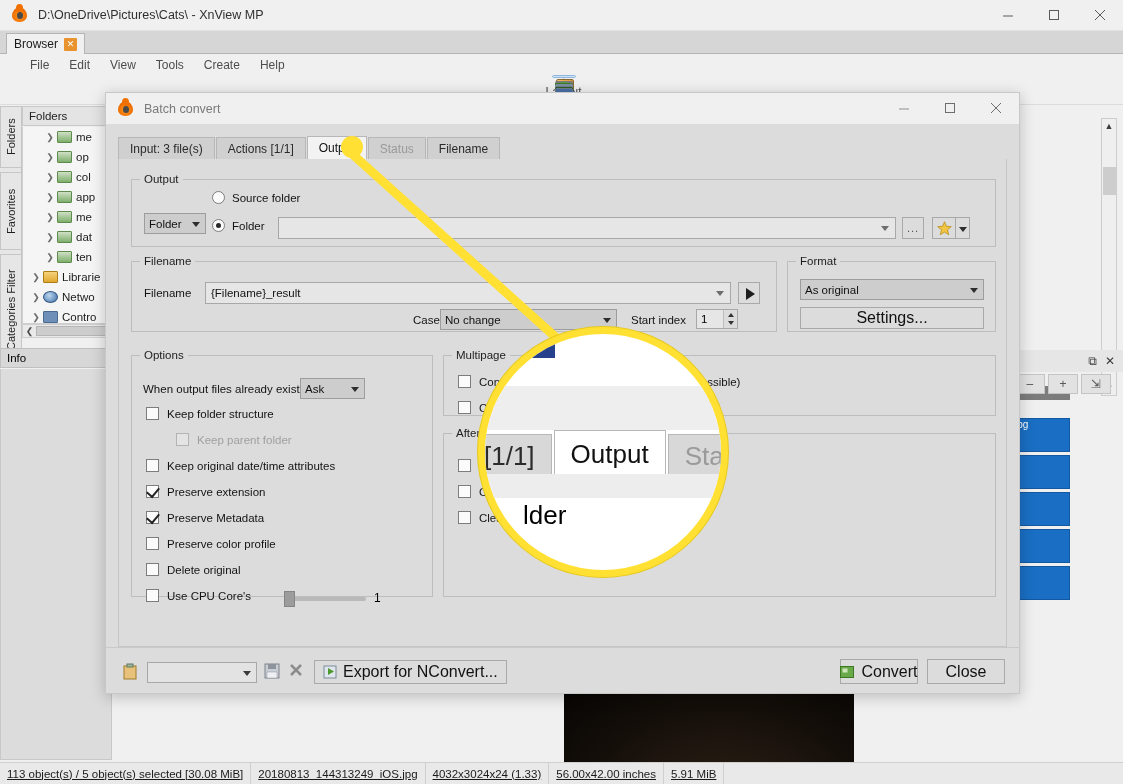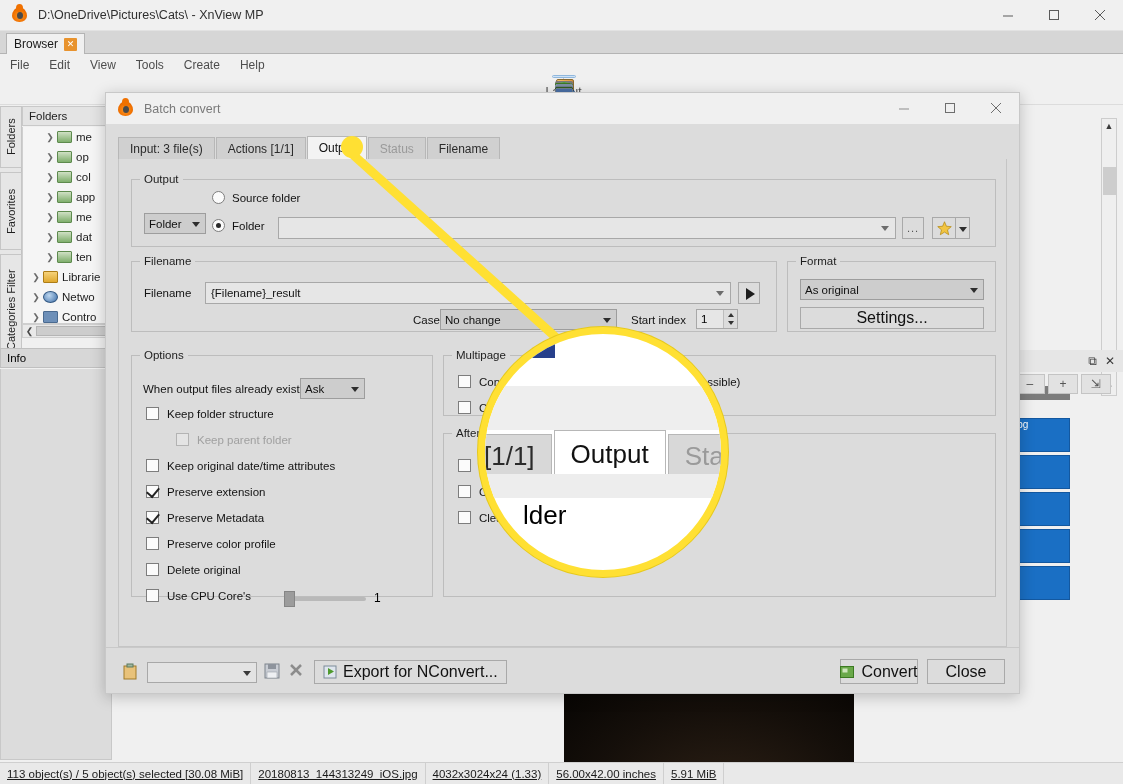--- a/index.html
+++ b/index.html
@@ -53,21 +53,21 @@
   }
   .tab-close-x {
     width:13px; height:13px; background:#e8932e; color:#fff;
     font-size:9px; line-height:13px; text-align:center; border-radius:1px;
     font-family:"Liberation Sans", sans-serif;
   }
 
   
   .menu-bar {
     position:absolute; left:0; top:54px; width:1123px; height:21px;
-    background:#f0f0f0; display:flex; align-items:center; padding-left:0; gap:0;
+    background:#f0f0f0; display:flex; align-items:center; padding-left:20px; gap:0;
   }
   .menu-item { padding:2px 10px; font-size:12px; color:#4d4d4d; }
 
   
   .toolbar {
     position:absolute; left:0; top:75px; width:1123px; height:30px;
     background:#f0f0f0; display:flex; align-items:center; padding-left:4px;
     border-bottom:1px solid #dcdcdc; overflow:hidden;flex-direction:column;
   }
   .grip { width:6px; height:22px; margin-right:3px;

